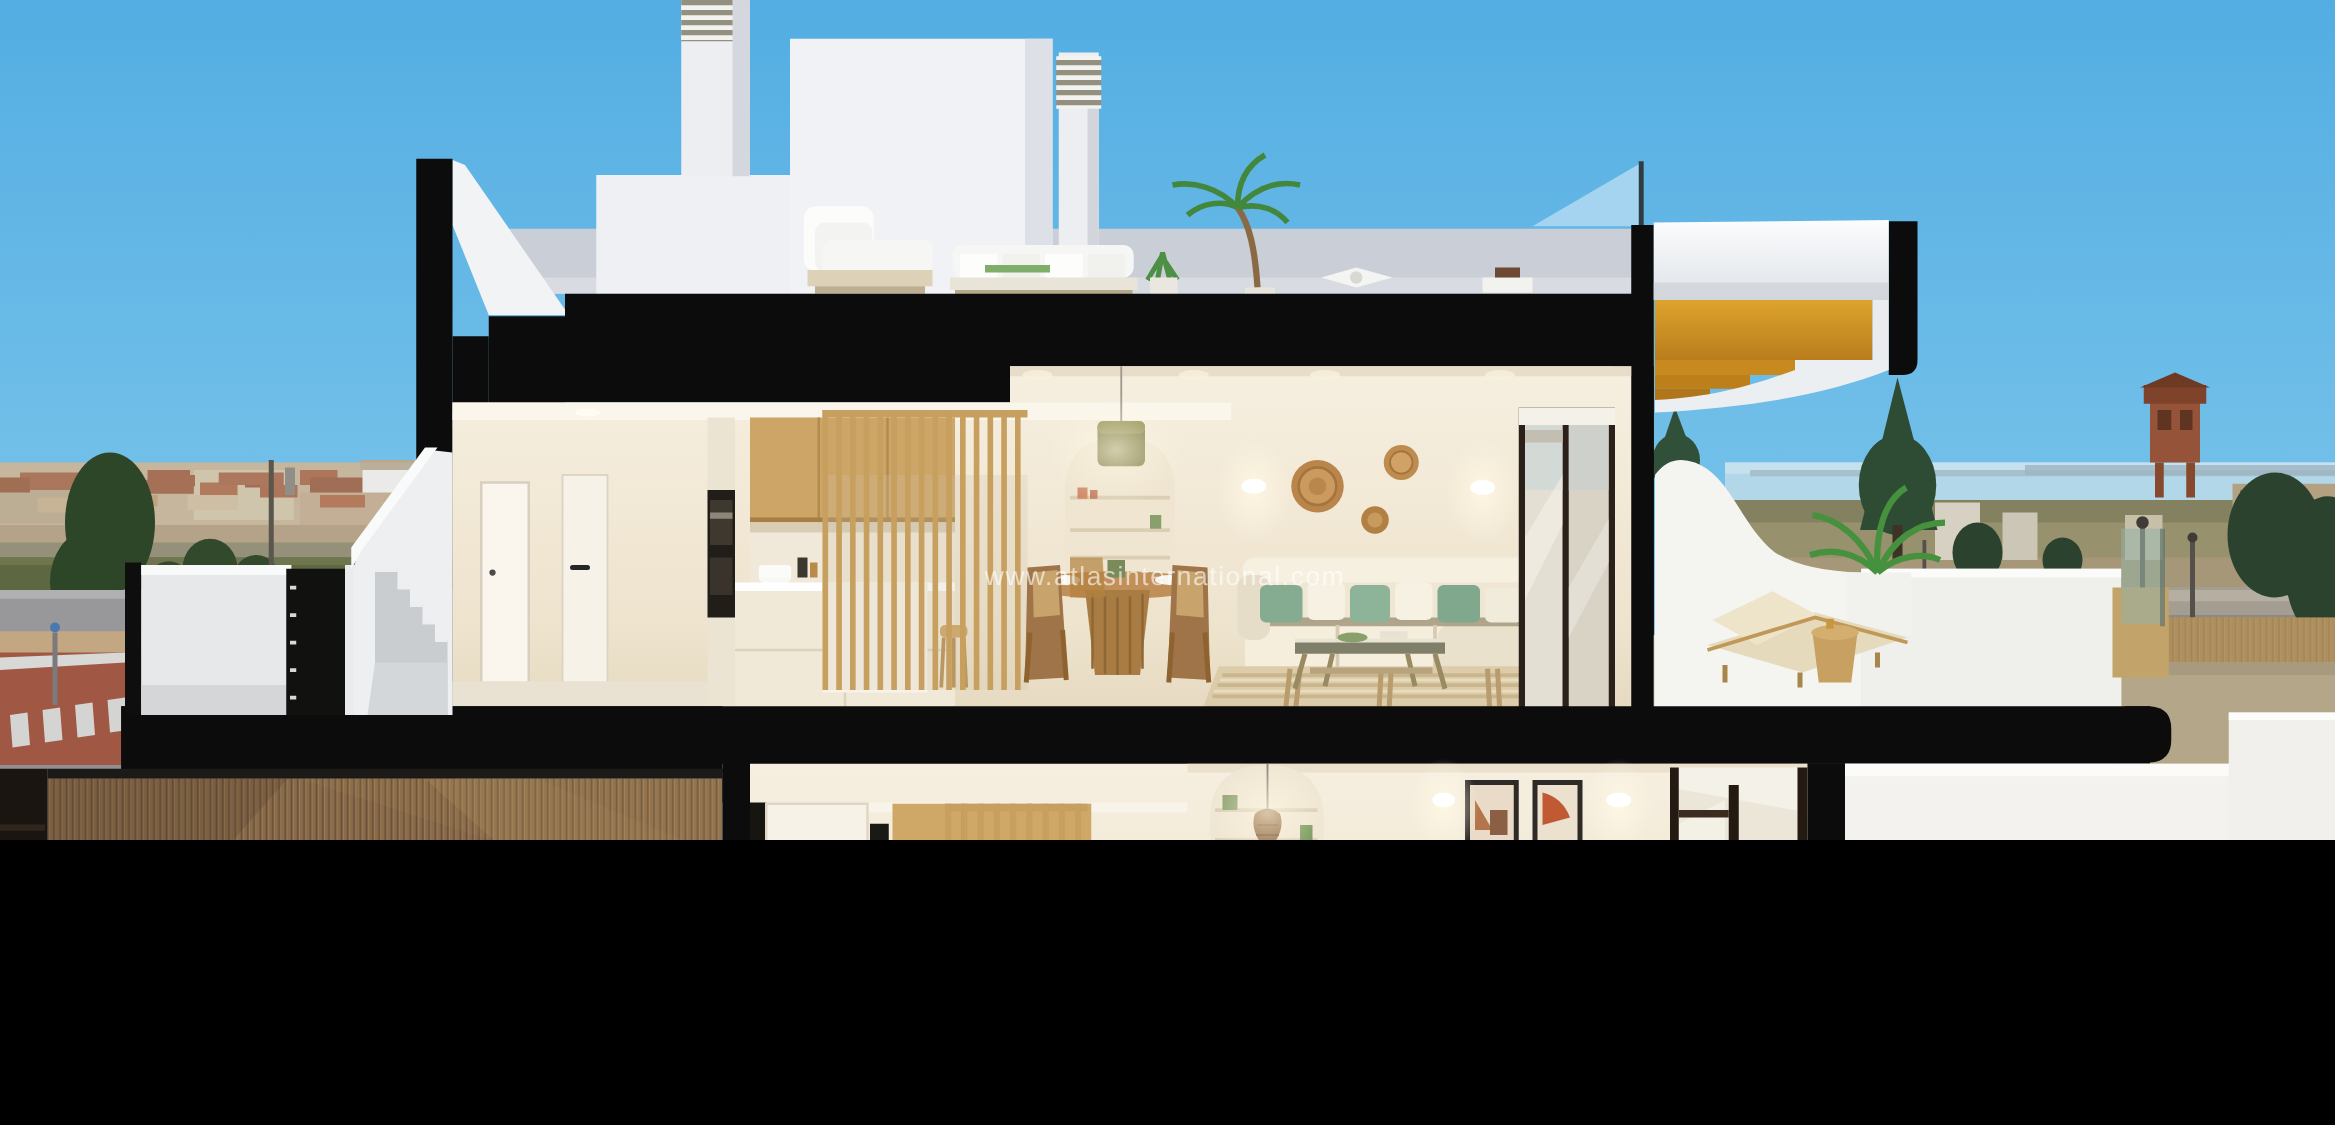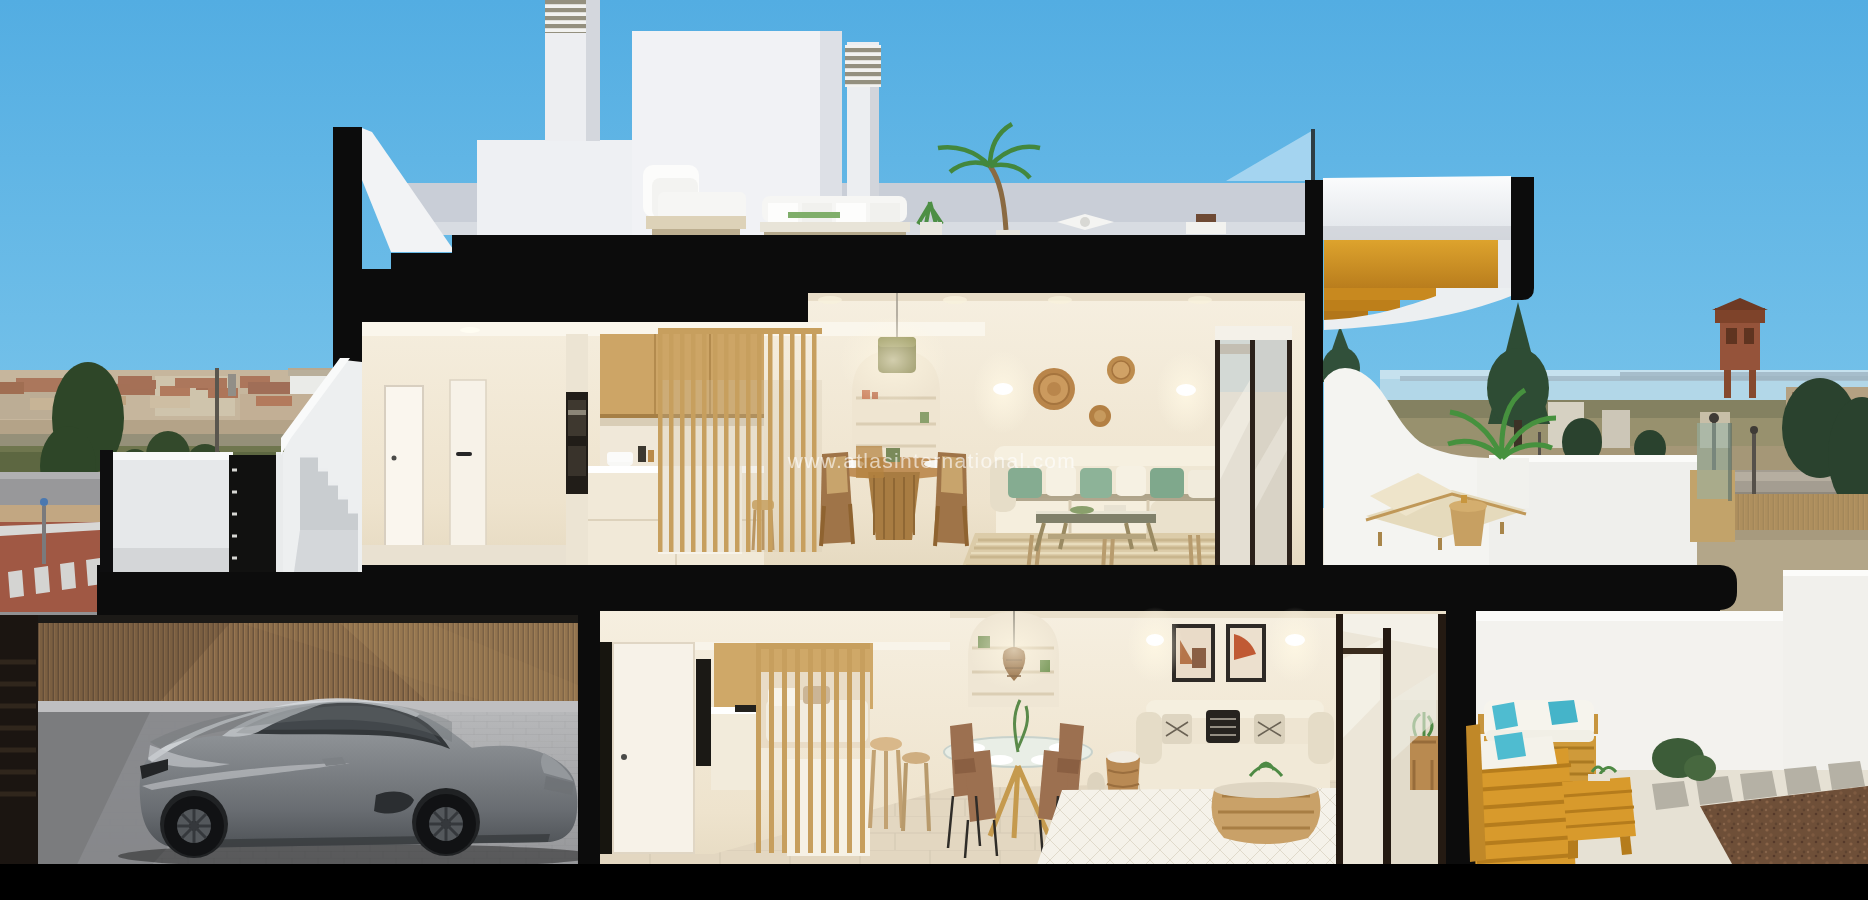--- a/index.html
+++ b/index.html
@@ -1,16 +1,16 @@
 <!DOCTYPE html>
 <html><head>
 <meta charset="utf-8">
 <style>
   html,body{margin:0;padding:0;background:#000;}
-  #stage{position:relative;width:1868px;height:864px;overflow:hidden;font-family:"Liberation Sans",sans-serif;}
+  #stage{position:relative;width:1868px;height:672px;overflow:hidden;font-family:"Liberation Sans",sans-serif;}
   svg{display:block;}
 </style>
 </head>
 <body>
 <div id="stage">
 <svg width="1868" height="900" viewBox="0 0 1868 900">
 <defs>
   <linearGradient id="sky" x1="0" y1="0" x2="0" y2="1">
     <stop offset="0" stop-color="#53ade2"></stop>
     <stop offset="0.42" stop-color="#72c0e9"></stop>

